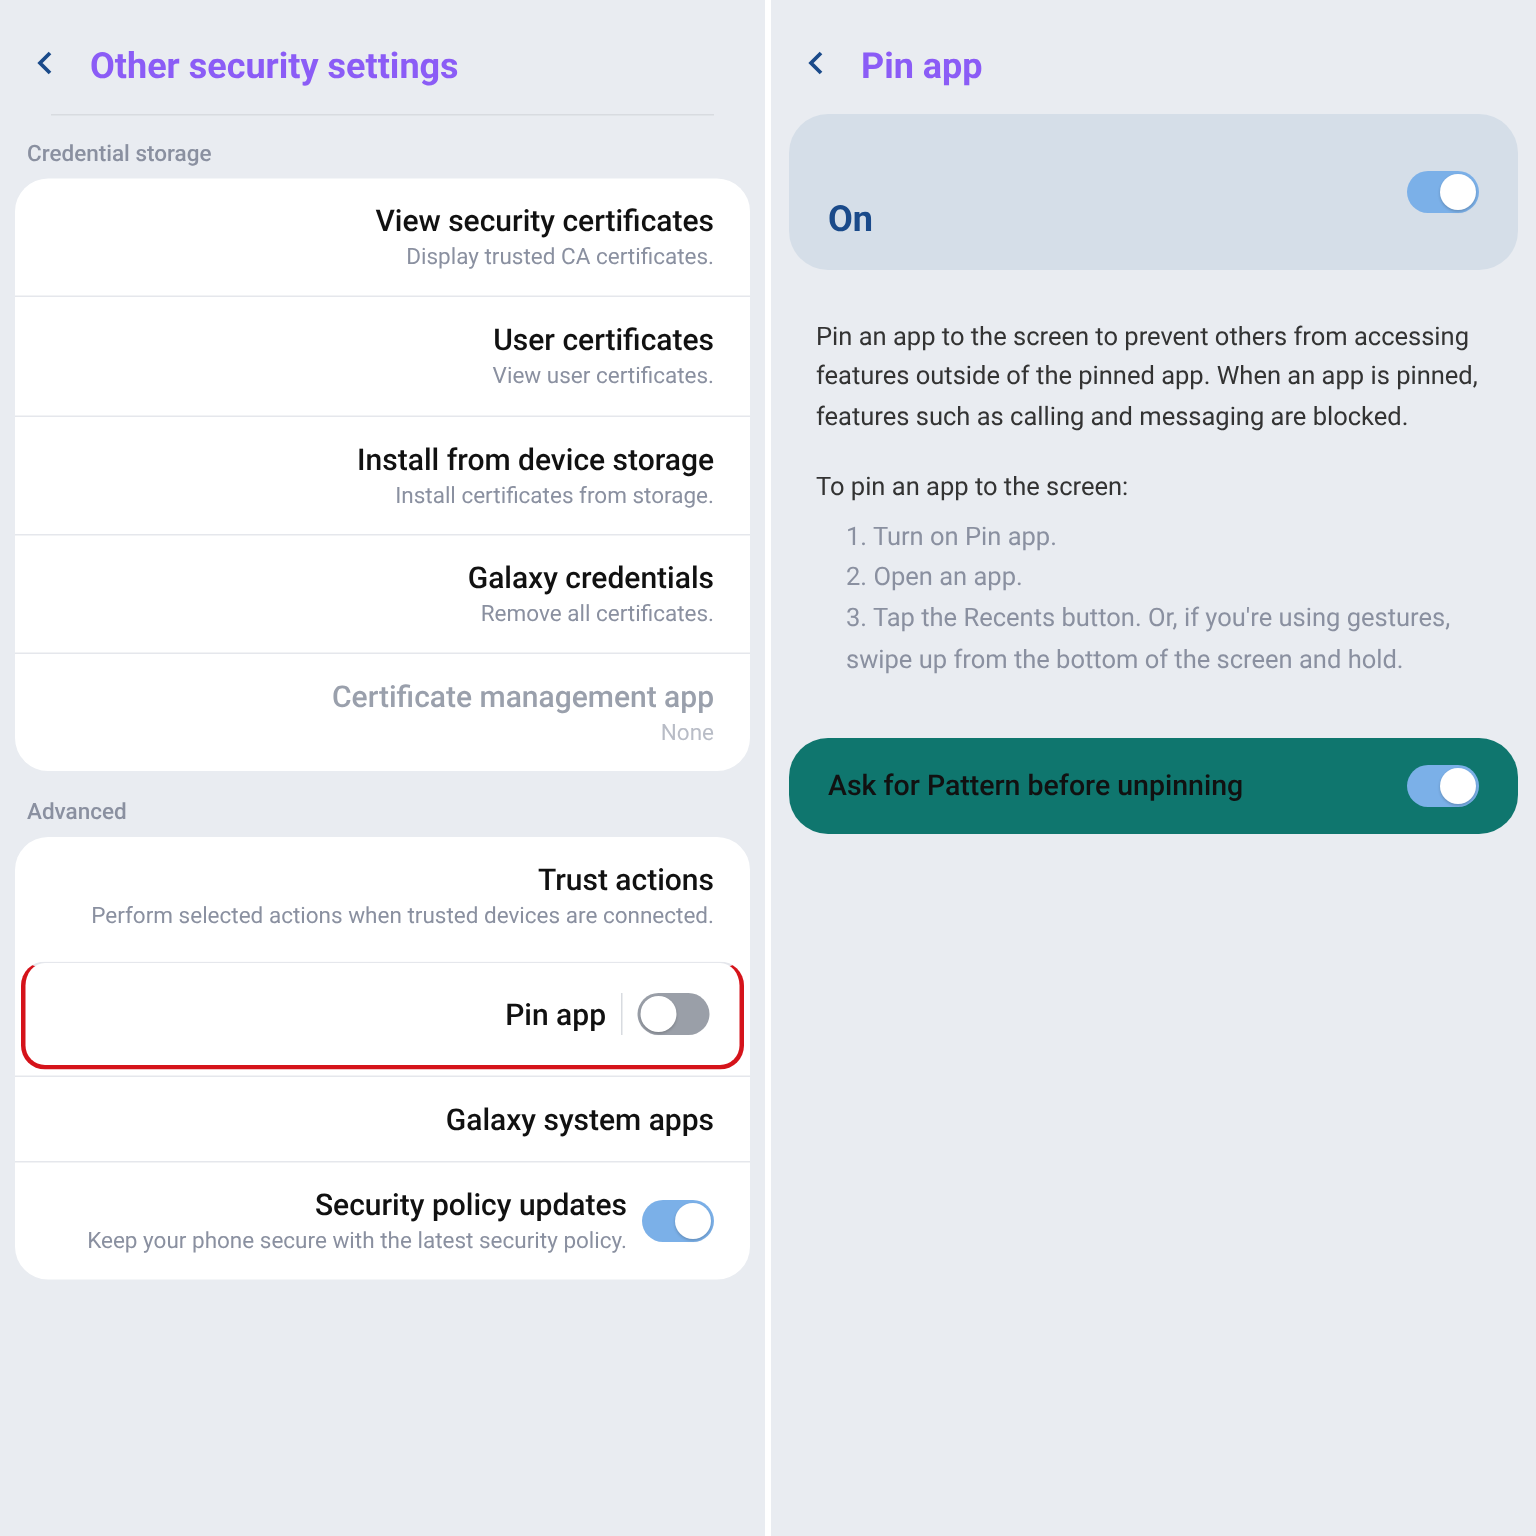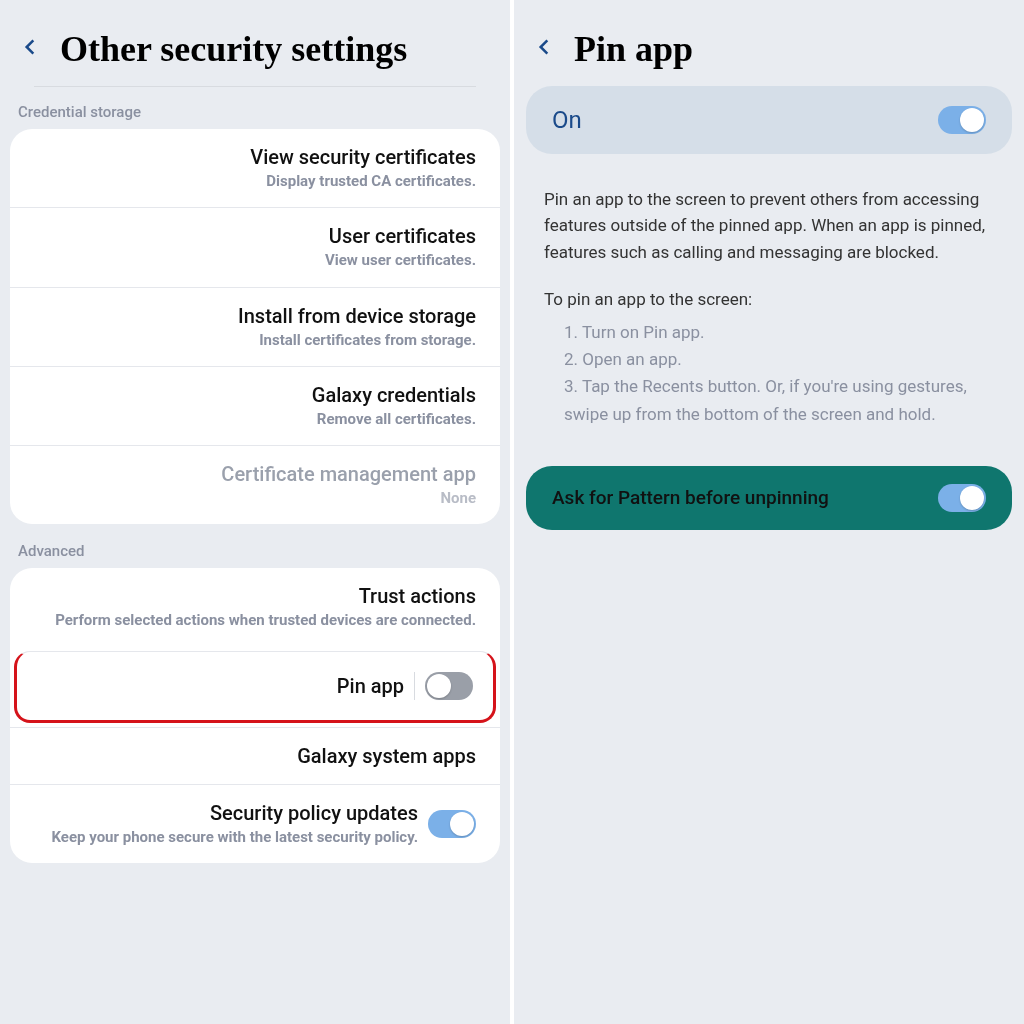--- a/index.html
+++ b/index.html
@@ -20,24 +20,23 @@
   .pane.right { border-left: 2px solid #ffffff; }
 
   .header {
     display: flex;
     align-items: center;
     padding: 28px 20px 16px 20px;
     gap: 20px;
   }
   .back-icon svg { width: 20px; height: 28px; stroke: #1a4a8a; stroke-width: 3; fill: none; }
   .header-title {
-    font-size: 36px;
+    font-size: 24px;
     font-weight: 700;
-    color: #000000;
-    font-family: Liberation Serif, serif;
+    color: #8b5cf6;
   }
   .divider-top {
     height: 1px;
     background: #d8dbe0;
     margin: 0 34px 16px 34px;
   }
 
   .section-label {
     font-size: 15px;
     color: #8a90a0;
@@ -52,21 +51,21 @@
   }
   .row {
     padding: 16px 24px;
     position: relative;
     text-align: right;
   }
   .row.with-toggle { display:flex; align-items: center; gap: 10px; }
   .row.with-toggle .row-text { flex: 1; }
   .row + .row { border-top: 1px solid #e5e7ec; }
   .row-title { font-size: 20px; color: #111; font-weight: 500; }
-  .row-sub { font-size: 15px; color: #8a90a0; margin-top: 2px; line-height: 1.35; font-weight: bold; }
+  .row-sub { font-size: 15px; color: #8a90a0; margin-top: 2px; line-height: 1.35; }
   .row.disabled .row-title { color: #9aa0ac; }
   .row.disabled .row-sub { color: #b8bcc6; }
 
   .highlight {
     border: 3px solid #d5131a;
     border-radius: 16px;
     margin: 4px;
     padding: 20px 20px;
   }
 
@@ -94,21 +93,21 @@
   
   .on-card {
     background: #d5dee8;
     border-radius: 26px;
     margin: 0 12px;
     padding: 20px 26px;
     display: flex;
     align-items: center;
     justify-content: space-between;
   }
-  .on-label { font-size: 24px; font-weight: 400; color: #1a4a8a; }
+  .on-label { font-size: 24px; font-weight: 700; color: #1a4a8a; margin-top: 36px; }
 
   .desc-block { padding: 32px 30px 0 30px; font-size: 17px; color: #333; line-height: 1.55; }
   .steps-intro { padding: 24px 44px 0 30px; font-size: 17px; color: #333; }
   .steps { padding: 10px 30px 0 50px; font-size: 17px; color: #8a90a0; line-height: 1.6; }
 
   .ask-card {
     background:#0f766e;
     border-radius: 26px;
     margin: 38px 12px 0 12px;
     padding: 18px 26px;

